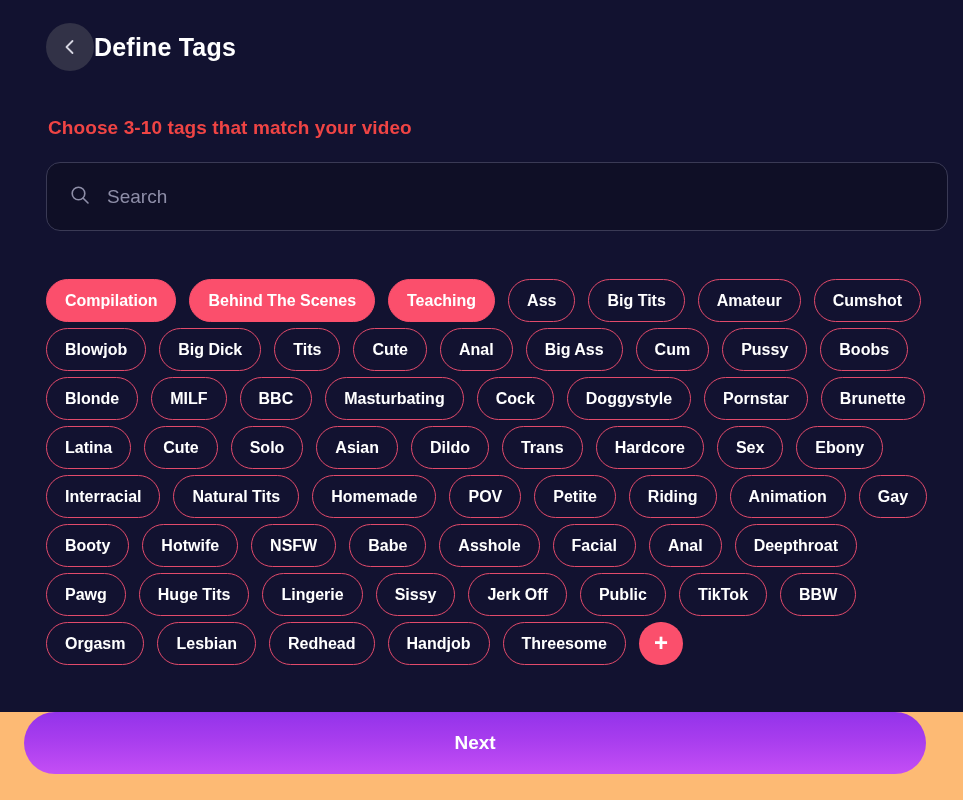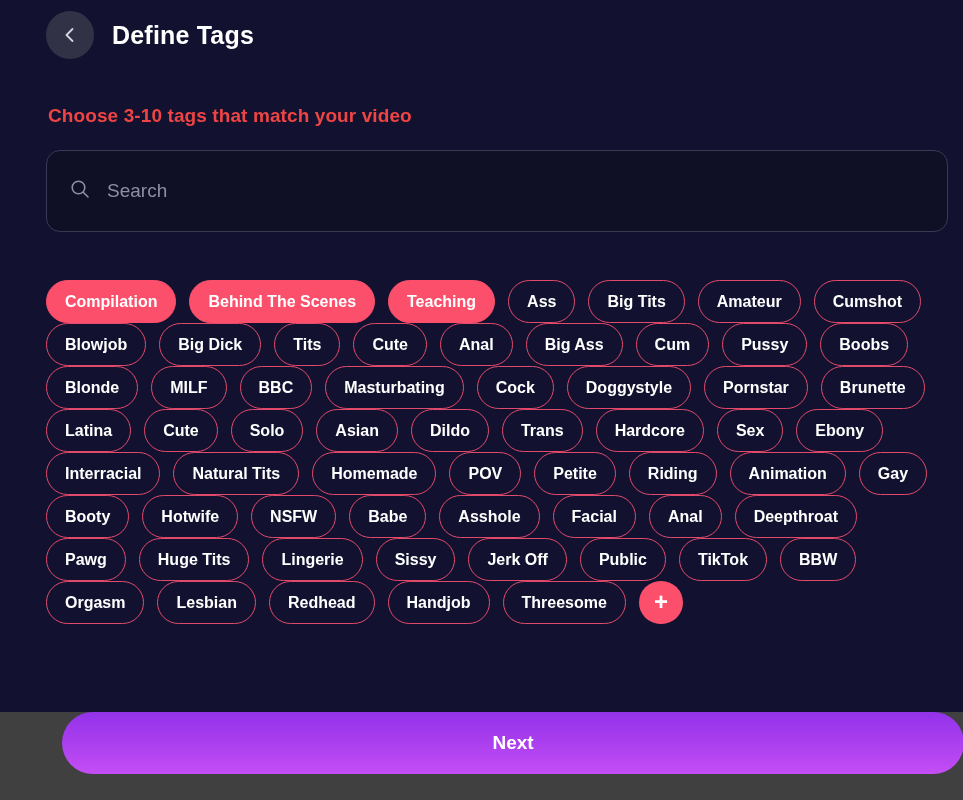--- a/index.html
+++ b/index.html
@@ -24,22 +24,21 @@
     inset: 0;
     background: #121230;
     display: flex;
     flex-direction: column;
   }
 
   
   .header {
     display: flex;
     align-items: center;
-    gap: 18px;
-    padding: 11px 0 0 46px;
+    padding: 23px 0 0 46px;
     flex: 0 0 auto;
   }
 
   .back-button {
     width: 48px;
     height: 48px;
     border-radius: 50%;
     background: #323247;
     border: none;
     display: flex;
@@ -68,21 +67,21 @@
     flex: 0 0 auto;
   }
 
   
   .search-wrap {
     margin: 23px 15px 0 46px;
     flex: 0 0 auto;
   }
   .search-box {
     width: 902px;
-    height: 82px;
+    height: 69px;
     border: 1px solid #3a3a55;
     border-radius: 14px;
     background: #0f0f26;
     display: flex;
     align-items: center;
     padding: 0 22px;
     gap: 16px;
   }
   .search-icon { flex: 0 0 auto; display: block; }
   .search-input {
@@ -100,21 +99,21 @@
   .tags-area {
     margin: 48px 0 0 0;
     padding: 0 15px 0 46px;
     flex: 1 1 auto;
     overflow: hidden;
     position: relative;
   }
   .tags-list {
     display: flex;
     flex-wrap: wrap;
-    gap: 0 13px;
+    gap: 6px 13px;
     align-content: flex-start;
     width: 903px;
   }
 
   .tag {
     height: 43px;
     border-radius: 22px;
     border: 1px solid #e24a6b;
     background: transparent;
     color: #ffffff;
@@ -148,22 +147,22 @@
     align-items: center;
     justify-content: center;
     cursor: pointer;
     line-height: 1;
     padding-bottom: 2px;
   }
 
   
   .footer {
     flex: 0 0 auto;
-    padding: 0 15px 26px 62px;
-    background: #404040;
+    padding: 0 15px 26px 24px;
+    background: #fdba74;
     position: relative;
     z-index: 5;
   }
   .next-button {
     width: 902px;
     height: 62px;
     border: none;
     border-radius: 31px;
     background: linear-gradient(180deg, #9333ea 0%, #a83dee 45%, #c44ef5 100%);
     color: #ffffff;

